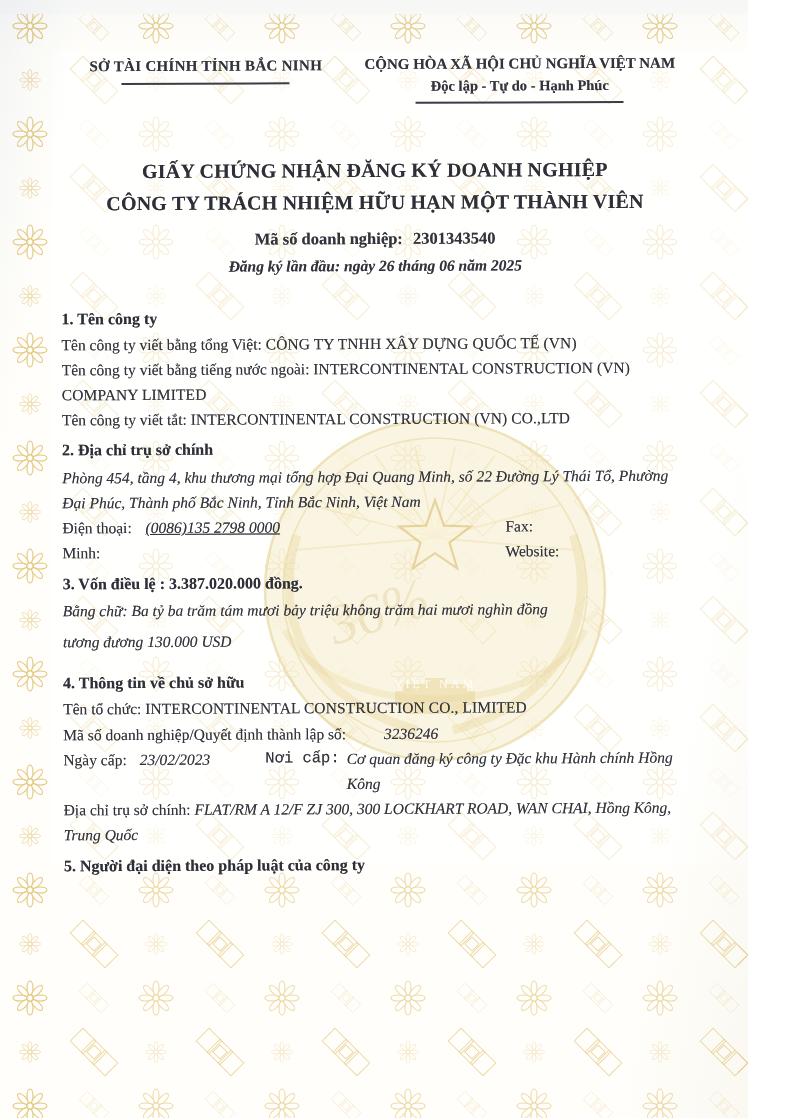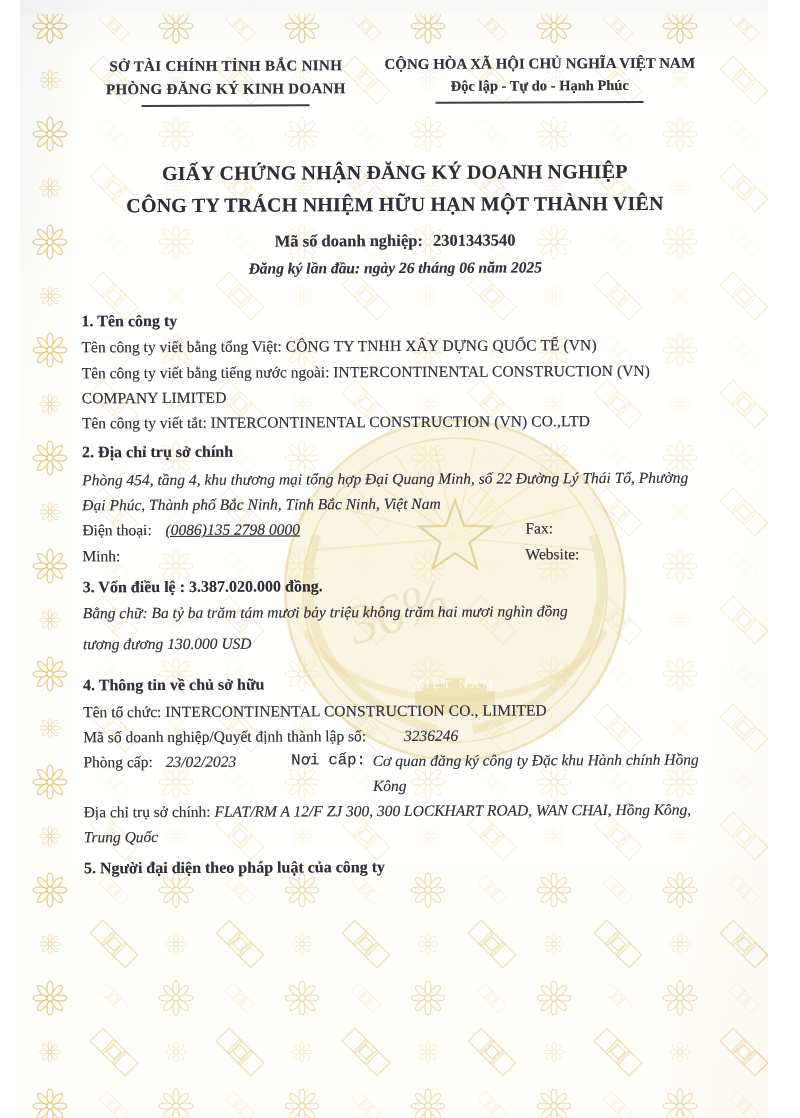--- a/index.html
+++ b/index.html
@@ -1,20 +1,19 @@
 <!DOCTYPE html>
 <html lang="vi"><head>
 <meta charset="utf-8">
 <style>
   html,body { margin:0; padding:0; }
   .page {
     position:relative; width:748px; height:1118px; overflow:hidden;
     background:#fffdf8; color:#32333c;
     font-family:"Liberation Serif","DejaVu Serif",serif;
-    margin-left:20px;
   }
   .bg { position:absolute; left:0; top:0; width:800px; height:1118px; }
   .shade {
     position:absolute; inset:0; pointer-events:none;
     background:
       linear-gradient(100deg, rgba(185,195,212,.15) 0%, rgba(255,255,255,0) 9%, rgba(255,255,255,0) 86%, rgba(220,208,182,.13) 100%),
       linear-gradient(180deg, rgba(225,228,232,.18) 0%, rgba(255,255,255,0) 5%);
   }
   .content { position:relative; padding:54px 58px 0 62px; transform:rotate(-0.25deg); }
 
@@ -126,21 +125,20 @@
     <text transform="translate(335,645) rotate(-18)" font-size="56" font-style="italic" fill="#c6a44e" opacity="0.2" font-family="Liberation Serif, serif">36%</text>
   </svg>
 
   <div class="shade"></div>
 
   <div class="content fuzz">
 
     <div class="hdr">
       <div class="hdr-block hdr-left">
         <div>SỞ TÀI CHÍNH TỈNH BẮC NINH</div>
-        <div>PHÒNG ĐĂNG KÝ KINH DOANH</div>
         <div class="rule rule-left"></div>
       </div>
       <div class="hdr-block hdr-right">
         <div>CỘNG HÒA XÃ HỘI CHỦ NGHĨA VIỆT NAM</div>
         <div class="motto">Độc lập - Tự do - Hạnh Phúc</div>
         <div class="rule rule-right"></div>
       </div>
     </div>
 
     <h1 class="title">
@@ -201,21 +199,21 @@
     <h2 class="sec-h mt16">4. Thông tin về chủ sở hữu</h2>
     <p class="line">
       <span>Tên tổ chức:</span>
       <span class="caps">INTERCONTINENTAL CONSTRUCTION CO., LIMITED</span>
     </p>
     <p class="line">
       <span>Mã số doanh nghiệp/Quyết định thành lập số:</span>
       <span class="it ownercode-val">3236246</span>
     </p>
     <div class="line issue-row">
-      <span>Phòng cấp:</span>
+      <span>Ngày cấp:</span>
       <span class="it issue-date-val">23/02/2023</span>
       <span class="issue-place-label">Nơi cấp:</span>
       <span class="it issue-place-val">Cơ quan đăng ký công ty Đặc khu Hành chính Hồng Kông</span>
     </div>
     <p class="line w-hq">
       <span>Địa chỉ trụ sở chính:</span>
       <span class="it">FLAT/RM A 12/F ZJ 300, 300 LOCKHART ROAD, WAN CHAI, Hồng Kông, Trung Quốc</span>
     </p>
 
     <h2 class="sec-h mt6">5. Người đại diện theo pháp luật của công ty</h2>

